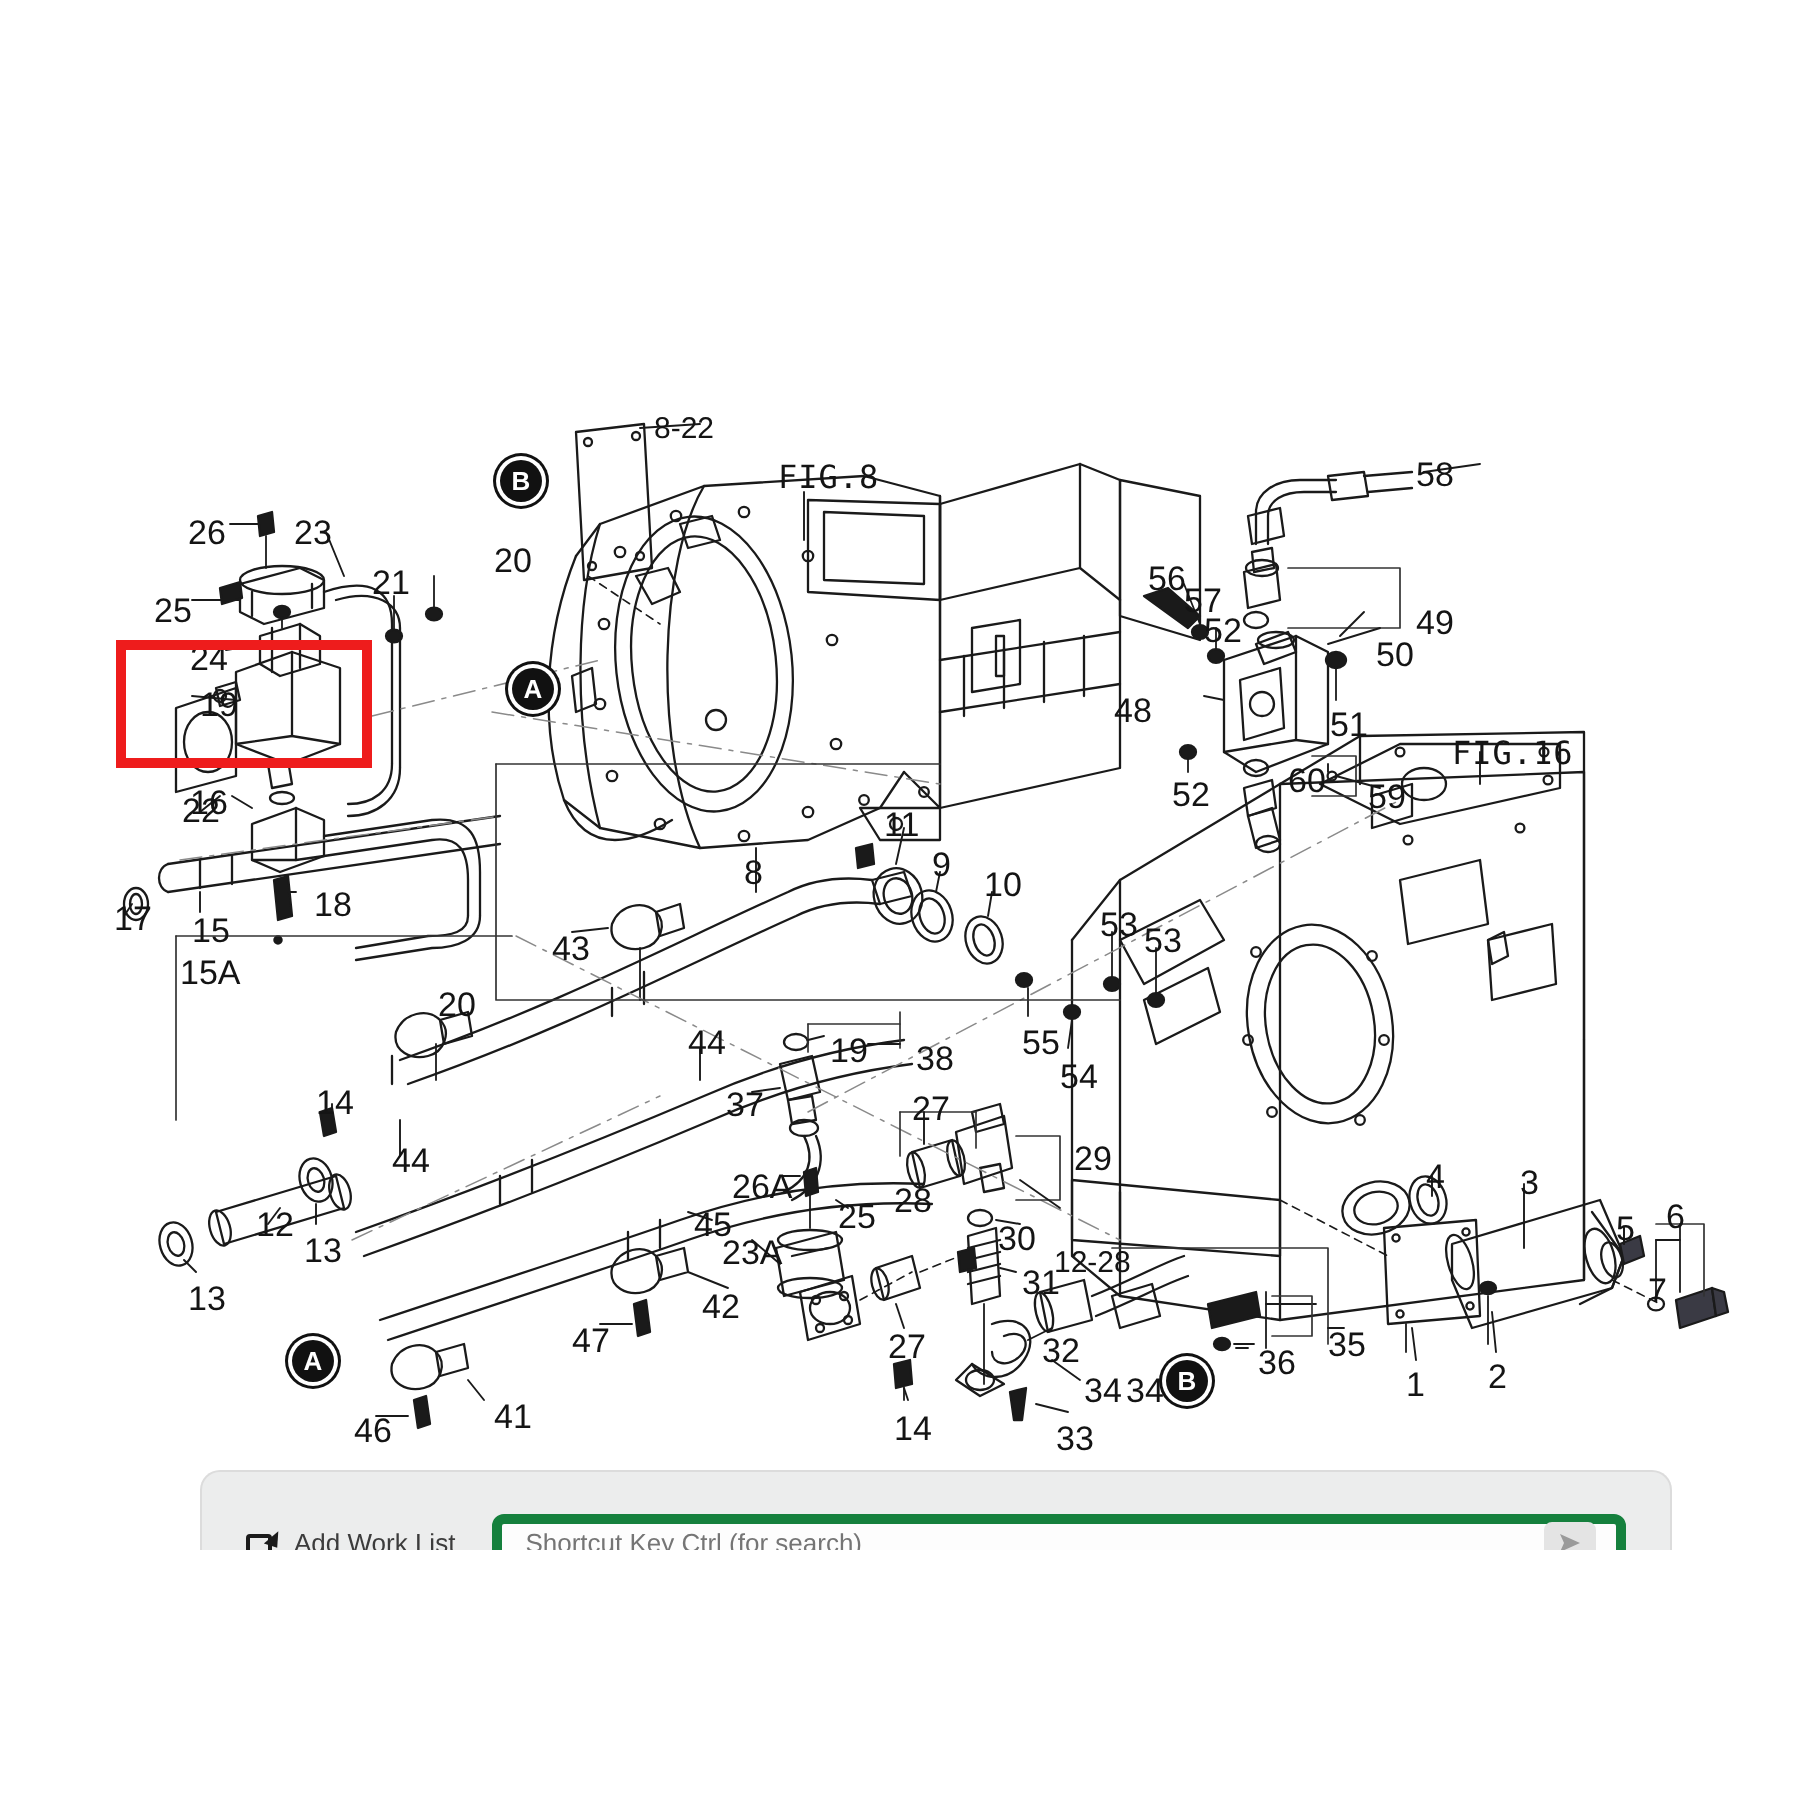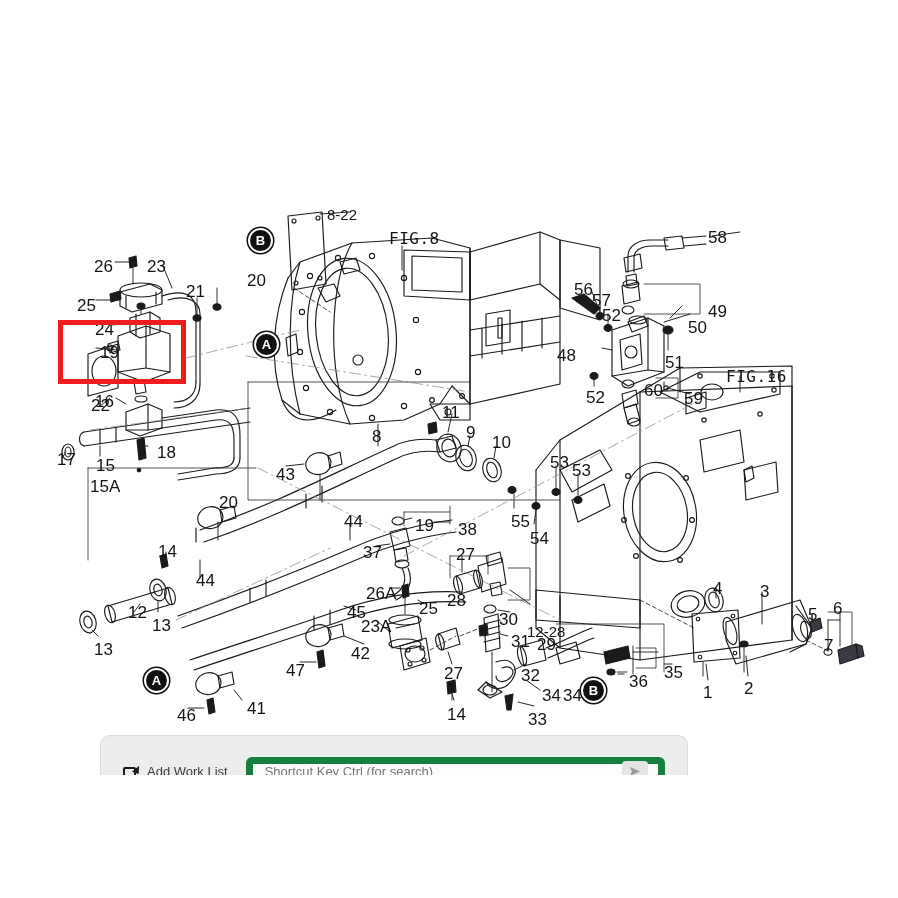--- a/index.html
+++ b/index.html
@@ -38,37 +38,37 @@
   }
 
   
   .highlight-box{
     position:absolute;border:5px solid #ee1c1c;background:transparent;
     box-sizing:border-box;
   }
 
   
   .bottom-bar{
-    position:absolute;left:100px;top:735px;width:588px;height:40px;
+    position:absolute;left:100px;top:735px;width:736px;height:40px;
     background:#eceded;border:1px solid #dcdcdc;border-bottom:none;
     border-radius:10px 10px 0 0;box-sizing:border-box;
     display:flex;align-items:center;padding:4px 22px;gap:18px;
     overflow:hidden;
   }
   .bb-left{display:flex;align-items:center;gap:7px;flex:0 0 auto;
            position:relative;top:16px;}
   .bb-icon{width:17px;height:14px;position:relative;flex:0 0 auto;}
   .bb-icon:before{content:"";position:absolute;left:0;top:2px;width:13px;height:10px;
       border:2px solid #1b1b1b;border-radius:2px;box-sizing:border-box;}
   .bb-icon:after{content:"";position:absolute;right:0;top:0;width:0;height:0;
       border-left:5px solid transparent;border-right:2px solid transparent;
       border-bottom:8px solid #1b1b1b;transform:rotate(18deg);}
   .bb-label{font-size:13px;color:#3c3c3c;white-space:nowrap;}
   .bb-search{
-    flex:1 1 auto;height:30px;background:#fdfdfd;border:7px solid #15803d;
+    flex:1 1 auto;height:30px;background:#fdfdfd;border:5px solid #15803d;
     border-radius:6px;display:flex;align-items:center;box-sizing:border-box;
     padding:0 10px;position:relative;top:16px;gap:8px;
   }
   .bb-search input{
     flex:1 1 auto;border:0;outline:0;background:transparent;
     font-size:13px;color:#6d6d6d;
     font-family:"Liberation Sans","DejaVu Sans",sans-serif;
   }
   .bb-send{
     width:26px;height:22px;background:#e4e4e4;border-radius:4px;
@@ -705,21 +705,21 @@
       <div class="lbl" style="left: 458px; top: 521px;">38</div>
       <div class="lbl" style="left: 363px; top: 544px;">37</div>
       <div class="lbl" style="left: 158px; top: 543px;">14</div>
       <div class="lbl" style="left: 456px; top: 546px;">27</div>
       <div class="lbl" style="left: 196px; top: 572px;">44</div>
       <div class="lbl" style="left: 760px; top: 583px;">3</div>
       <div class="lbl" style="left: 713px; top: 580px;">4</div>
       <div class="lbl" style="left: 366px; top: 585px;">26A</div>
       <div class="lbl" style="left: 419px; top: 600px;">25</div>
       <div class="lbl" style="left: 447px; top: 592px;">28</div>
-      <div class="lbl" style="left: 537px; top: 636px; text-align: center;">29</div>
+      <div class="lbl" style="left: 537px; top: 571px; text-align: center;">29</div>
       <div class="lbl" style="left: 499px; top: 611px;">30</div>
       <div class="lbl" style="left: 347px; top: 604px;">45</div>
       <div class="lbl" style="left: 128px; top: 604px;">12</div>
       <div class="lbl" style="left: 152px; top: 617px;">13</div>
       <div class="lbl" style="left: 808px; top: 606px;">5</div>
       <div class="lbl" style="left: 833px; top: 600px;">6</div>
       <div class="lbl" style="left: 824px; top: 637px;">7</div>
       <div class="lbl" style="left: 361px; top: 618px;">23A</div>
       <div class="lbl" style="left: 511px; top: 633px;">31</div>
       <div class="lbl small" style="left: 527px; top: 624px;">12-28</div>

